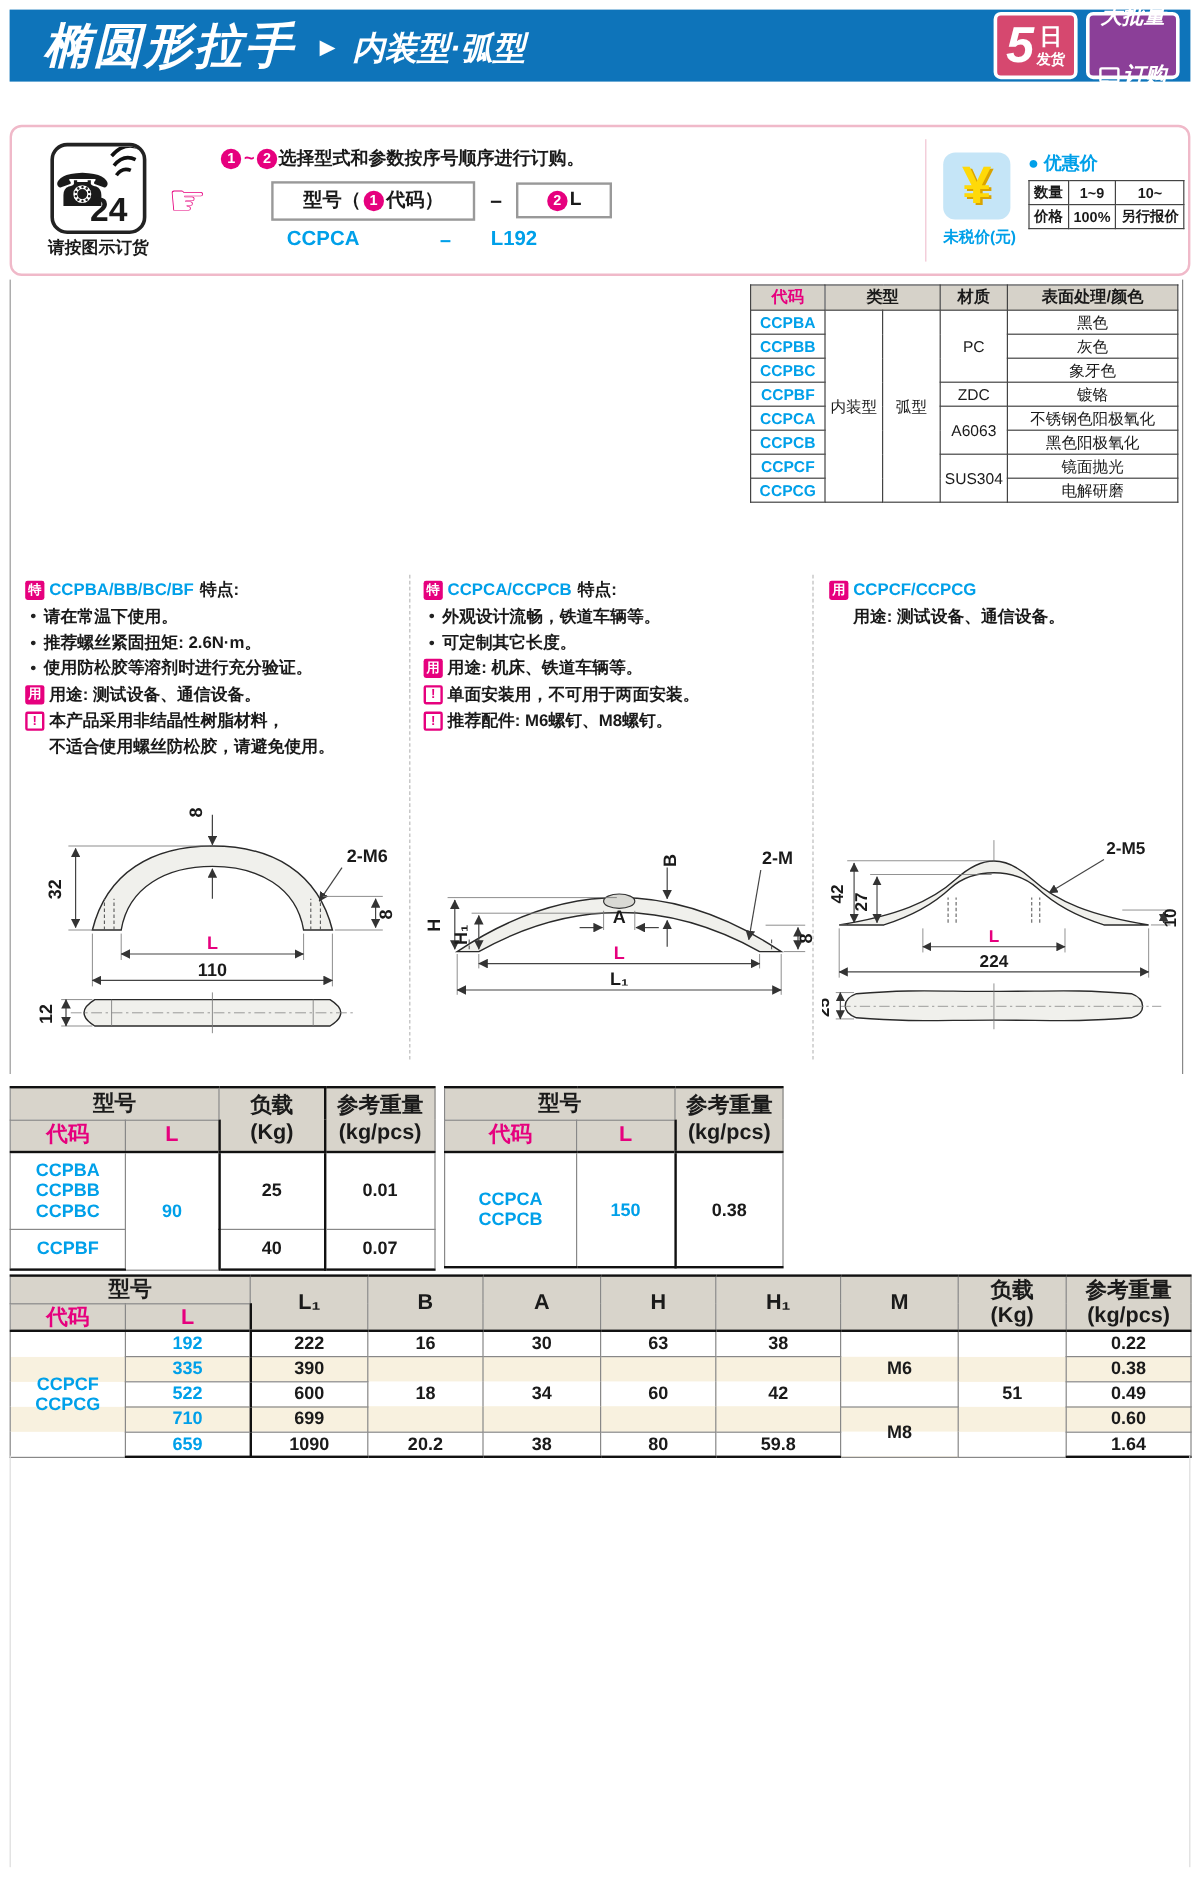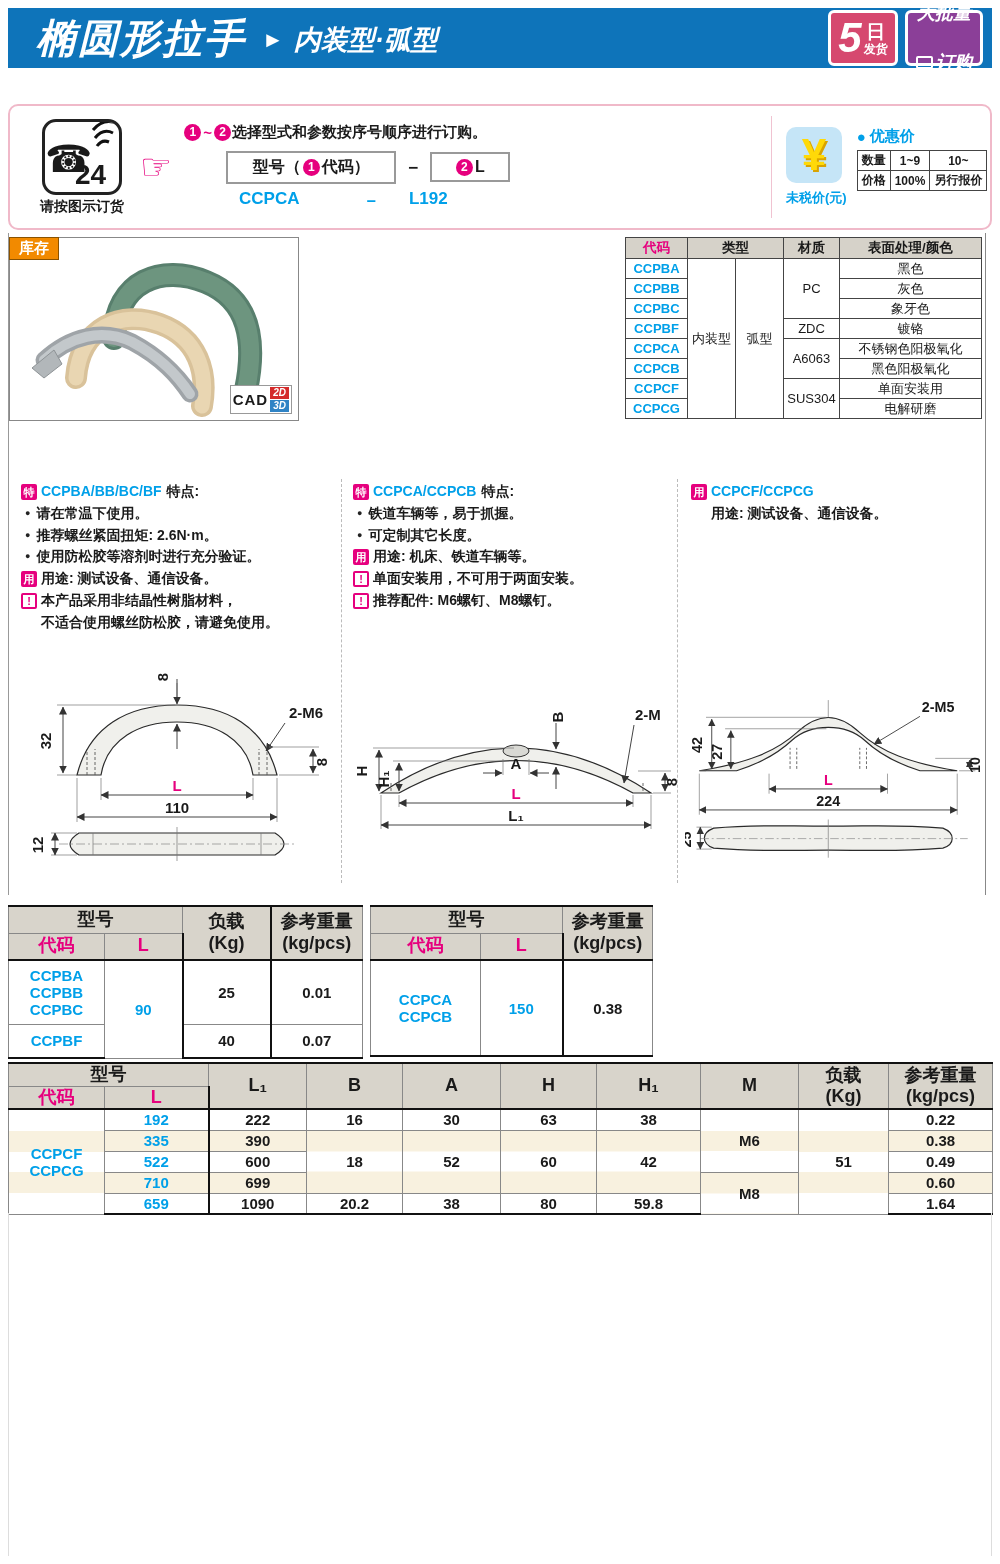--- a/index.html
+++ b/index.html
@@ -186,39 +186,20 @@
           <td>另行报价</td>
         </tr>
       </tbody>
         </table>
     </div>
   </div>
 </div>
 
 <div class="abs main">
 
-  <div class="photo">
-    <div class="stock">库存</div>
-    <svg width="286" height="180" viewBox="0 0 286 180">
-      <path d="M104,100 C106,42 152,26 196,44 C240,62 246,104 236,152" stroke="#587f6d" stroke-width="24" fill="none" stroke-linecap="round"></path>
-      <path d="M104,100 C106,42 152,26 196,44 C240,62 246,104 236,152" stroke="#6d957f" stroke-width="18" fill="none" stroke-linecap="round"></path>
-      <path d="M66,140 C70,88 112,72 150,86 C188,100 198,134 192,168" stroke="#d9c29a" stroke-width="22" fill="none" stroke-linecap="round"></path>
-      <path d="M66,140 C70,88 112,72 150,86 C188,100 198,134 192,168" stroke="#e9d6b2" stroke-width="15" fill="none" stroke-linecap="round"></path>
-      <path d="M34,122 C60,98 92,90 122,104 C152,120 168,138 180,156" stroke="#9fa4a8" stroke-width="17" fill="none" stroke-linecap="round"></path>
-      <path d="M34,122 C60,98 92,90 122,104 C152,120 168,138 180,156" stroke="#c3c8cb" stroke-width="10" fill="none" stroke-linecap="round"></path>
-      <path d="M22,130 L44,112 L52,126 L34,140 Z" fill="#b2b7ba" stroke="#8e9396" stroke-width="1"></path>
-    </svg>
-    <div class="cadbox">
-      <span class="cad-label">CAD</span>
-      <span class="cad-col">
-        <span class="cad2">2D</span>
-        <span class="cad3">3D</span>
-      </span>
-    </div>
-  </div>
 
   <table class="ctab">
     <colgroup>
         <col style="width:62px">
         <col style="width:48px">
         <col style="width:48px">
         <col style="width:56px">
         <col style="width:142px">
       </colgroup>
     <tbody>
@@ -253,21 +234,21 @@
           <td rowspan="2">A6063</td>
           <td>不锈钢色阳极氧化</td>
         </tr>
     <tr>
           <td class="bluecode">CCPCB</td>
           <td>黑色阳极氧化</td>
         </tr>
     <tr>
           <td class="bluecode">CCPCF</td>
           <td rowspan="2">SUS304</td>
-          <td>单面安装用</td>
+          <td>镜面抛光</td>
         </tr>
     <tr>
           <td class="bluecode">CCPCG</td>
           <td>电解研磨</td>
         </tr>
   </tbody>
     </table>
 
   <div class="feat f1">
     <div class="ft-row">
@@ -286,21 +267,21 @@
         <span>本产品采用非结晶性树脂材料，</span>
       </div>
     <div class="cont">不适合使用螺丝防松胶，请避免使用。</div>
   </div>
 
   <div class="feat f2">
     <div class="ft-row">
         <span class="ic">特</span>
         <span><span class="codes-blue">CCPCA/CCPCB</span><span>特点:</span></span>
       </div>
-    <div class="blt">铁道车辆等，易于抓握。</div>
+    <div class="blt">外观设计流畅，铁道车辆等。</div>
     <div class="blt">可定制其它长度。</div>
     <div class="ft-row">
         <span class="ic">用</span>
         <span>用途: 机床、铁道车辆等。</span>
       </div>
     <div class="ft-row">
         <span class="ic-note">!</span>
         <span>单面安装用，不可用于两面安装。</span>
       </div>
     <div class="ft-row">
@@ -538,21 +519,21 @@
     <td>63</td>
     <td>38</td>
     <td class="g3b" rowspan="3">M6</td>
     <td class="g5" rowspan="5">51</td>
     <td>0.22</td>
   </tr>
   <tr style="height:21px;" class="cream">
     <td class="blue cream rtk">335</td>
     <td class="cream">390</td>
     <td class="g3a" rowspan="3">18</td>
-    <td class="g3a" rowspan="3">52</td>
+    <td class="g3a" rowspan="3">34</td>
     <td class="g3a" rowspan="3">60</td>
     <td class="g3a" rowspan="3">42</td>
     <td class="cream">0.38</td>
   </tr>
   <tr style="height:21px;">
     <td class="blue rtk">522</td>
     <td>600</td>
     <td>0.49</td>
   </tr>
   <tr style="height:21px;">

